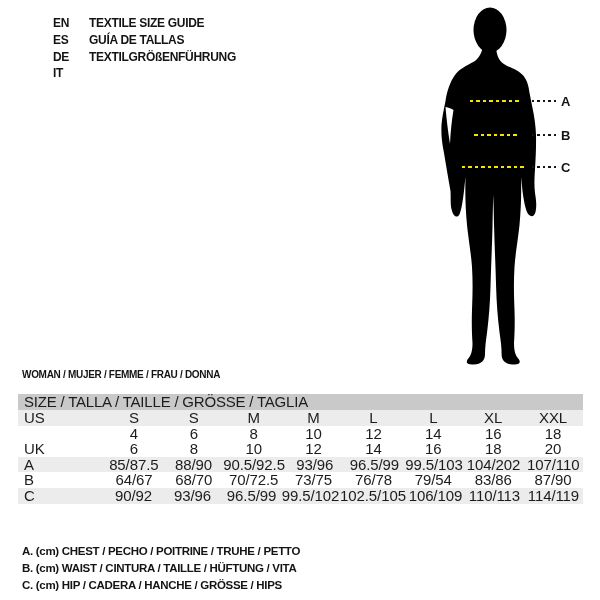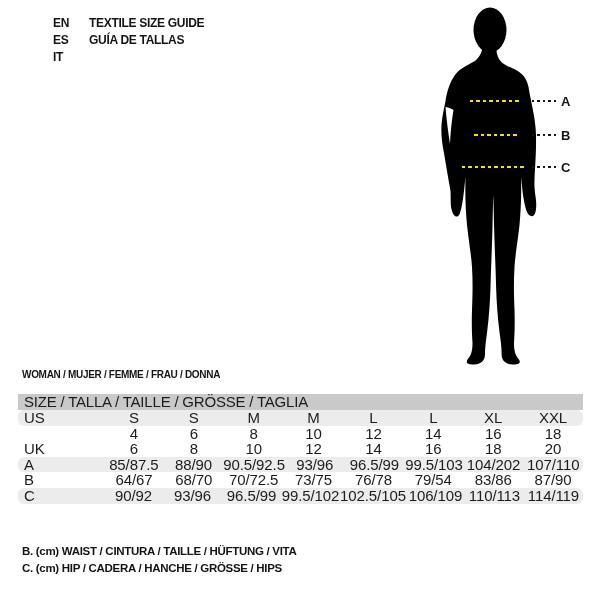--- a/index.html
+++ b/index.html
@@ -26,21 +26,21 @@
   .mlabel{position:absolute;font-size:13px;font-weight:bold;z-index:3;}
   .ml-a{left:561px;top:94px;}
   .ml-b{left:561px;top:128px;}
   .ml-c{left:561px;top:160px;}
   
   .section-title{position:absolute;left:22px;top:369px;font-size:10px;font-weight:bold;letter-spacing:-0.3px;}
   
   .size-table{position:absolute;left:18px;top:394px;width:565px;font-size:15px;letter-spacing:-0.1px;color:#1c1c1c;}
   .t-header{height:16px;line-height:16px;background:var(--header_gray,#c9c9c9);padding-left:6px;letter-spacing:-0.2px;}
   .t-row{display:flex;height:15.6px;line-height:15.6px;}
-  .t-row.shaded{background:var(--row_stripe,#ececec);border-radius:6px;}
+  .t-row.shaded{background:var(--row_stripe,#ececec);}
   .t-label{flex:0 0 80px;padding-left:6px;}
   .t-cell{flex:1 1 0;text-align:center;}
   
   .legend{position:absolute;left:22px;top:543px;}
   .legend-line{font-size:11.5px;font-weight:bold;line-height:17px;letter-spacing:-0.3px;}
   svg .black{fill:#000;}
   svg .white{fill:#fff;}
 </style>
 </head>
 <body>
@@ -48,20 +48,24 @@
 <div class="canvas">
 
   <div class="langs">
     <div class="lang-row">
       <span class="lang-code">EN</span>
       <span class="lang-label">TEXTILE SIZE GUIDE</span>
     </div>
     <div class="lang-row">
       <span class="lang-code">ES</span>
       <span class="lang-label">GUÍA DE TALLAS</span>
+    </div>
+    <div class="lang-row">
+      <span class="lang-code">DE</span>
+      <span class="lang-label">TEXTILGRÖßENFÜHRUNG</span>
     </div>
     <div class="lang-row">
       <span class="lang-code">IT</span>
     </div>
   </div>
 
   <svg class="figure" viewBox="0 0 130 365" xmlns="http://www.w3.org/2000/svg">
     <ellipse class="black" cx="60" cy="25" rx="16.5" ry="22.5"></ellipse>
     <path class="black" d="M53 36 C53 45 51 51 45 56 C36 61 29 64 25 70 C20 77 17 86 15.5 96 C14 104 12 112 11.5 120 C11 130 12 138 14 148 C16 160 18 172 20.5 186 C21 193 20 200 22 206 C23.5 212 28 214 30 208 C32 202 33 194 34 186 C34.5 181 35 176 35.5 172 C35 188 35.5 204 37 220 C39 238 41 248 42 262 C43 278 42.5 292 42 305 C41.5 320 42 330 42.5 338 C42.5 346 41 351 37.5 354.5 C35.5 358 37.5 360 44 359.5 C51 359 55 356 55 349 C55 342 56 335 57 328 C59 312 60 298 60.5 282 C61 262 62 242 62.5 222 C62.8 210 63 198 63.2 190 C63.6 198 63.8 210 64.1 222 C64.6 242 65.6 262 66.1 282 C66.6 298 67.6 312 69.6 328 C70.6 335 71.6 342 71.6 349 C71.6 356 75.6 359 82.6 359.5 C89 360 91 358 89 354.5 C85.5 351 84 346 84 338 C84.5 330 85 320 84.5 305 C84 292 83.5 278 84.5 262 C85.5 248 87.5 238 89.5 220 C91 204 91.5 188 91 172 C91.5 176 92 181 92.5 186 C93.5 194 95 202 97 207 C99 212 104 213 105.5 207 C107 201 106 194 105 188 C104 180 104.5 172 105 164 C105.8 152 106.2 142 106 130 C105.8 122 104.5 112 102.5 103 C101 95 99.5 88 98.5 82 C97 75 94 70 88.5 66.5 C81 62 74.5 61 70.5 56 C66.5 51 66 45 66 36 Z"></path>
     <path class="white" d="M15.5 102 C18.5 102.5 21.5 103.5 23.5 105 C21.5 117 20.5 128 20 139 C18 127 16.5 114 15.5 102 Z"></path>
@@ -152,17 +156,18 @@
       <div class="t-cell">96.5/99</div>
       <div class="t-cell">99.5/102</div>
       <div class="t-cell">102.5/105</div>
       <div class="t-cell">106/109</div>
       <div class="t-cell">110/113</div>
       <div class="t-cell">114/119</div>
     </div>
   </div>
 
   <div class="legend">
+    <div class="legend-line">A. (cm) CHEST / PECHO / POITRINE / TRUHE / PETTO</div>
     <div class="legend-line">B. (cm) WAIST / CINTURA / TAILLE / HÜFTUNG / VITA</div>
     <div class="legend-line">C. (cm) HIP / CADERA / HANCHE / GRÖSSE / HIPS</div>
   </div>
 
 </div>
 
 </body></html>

